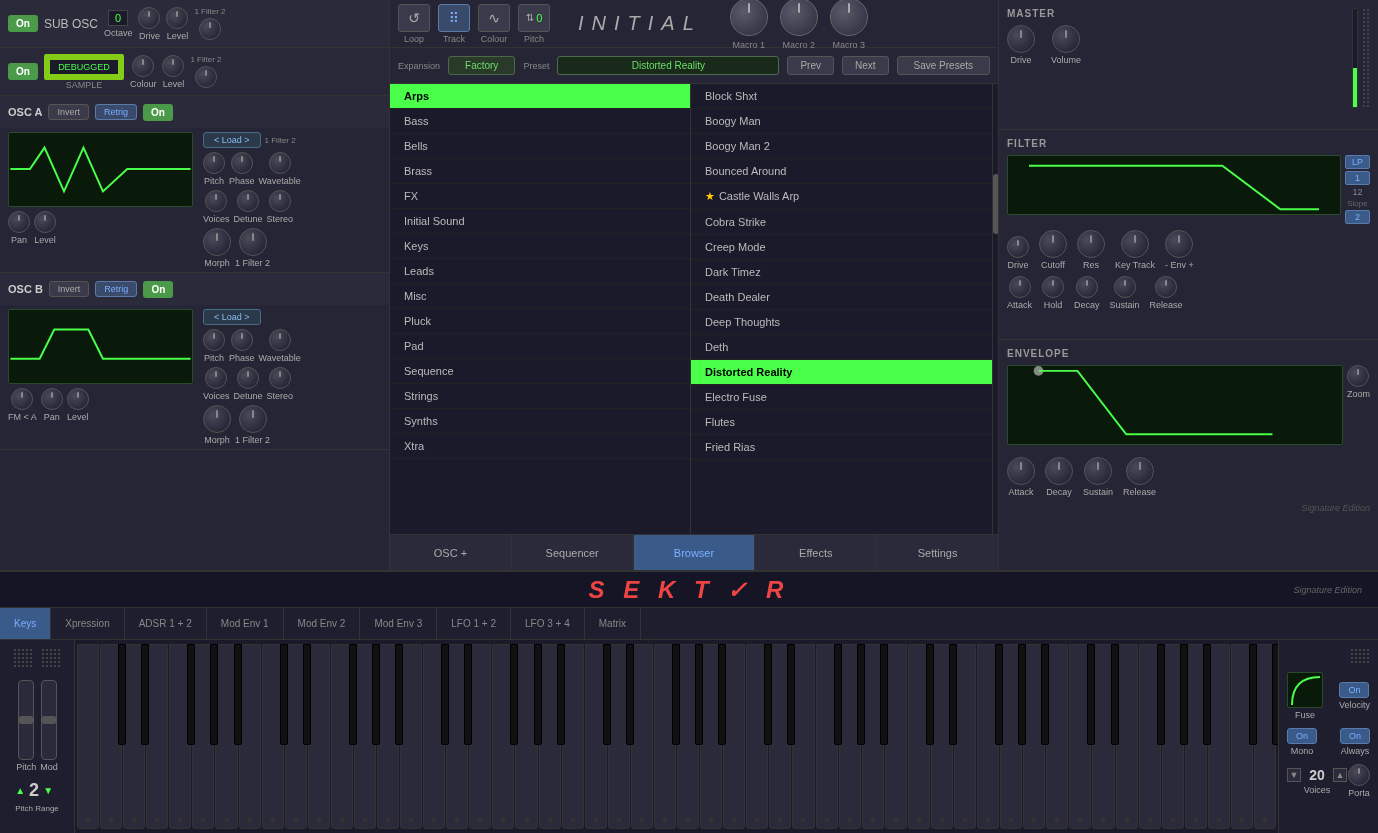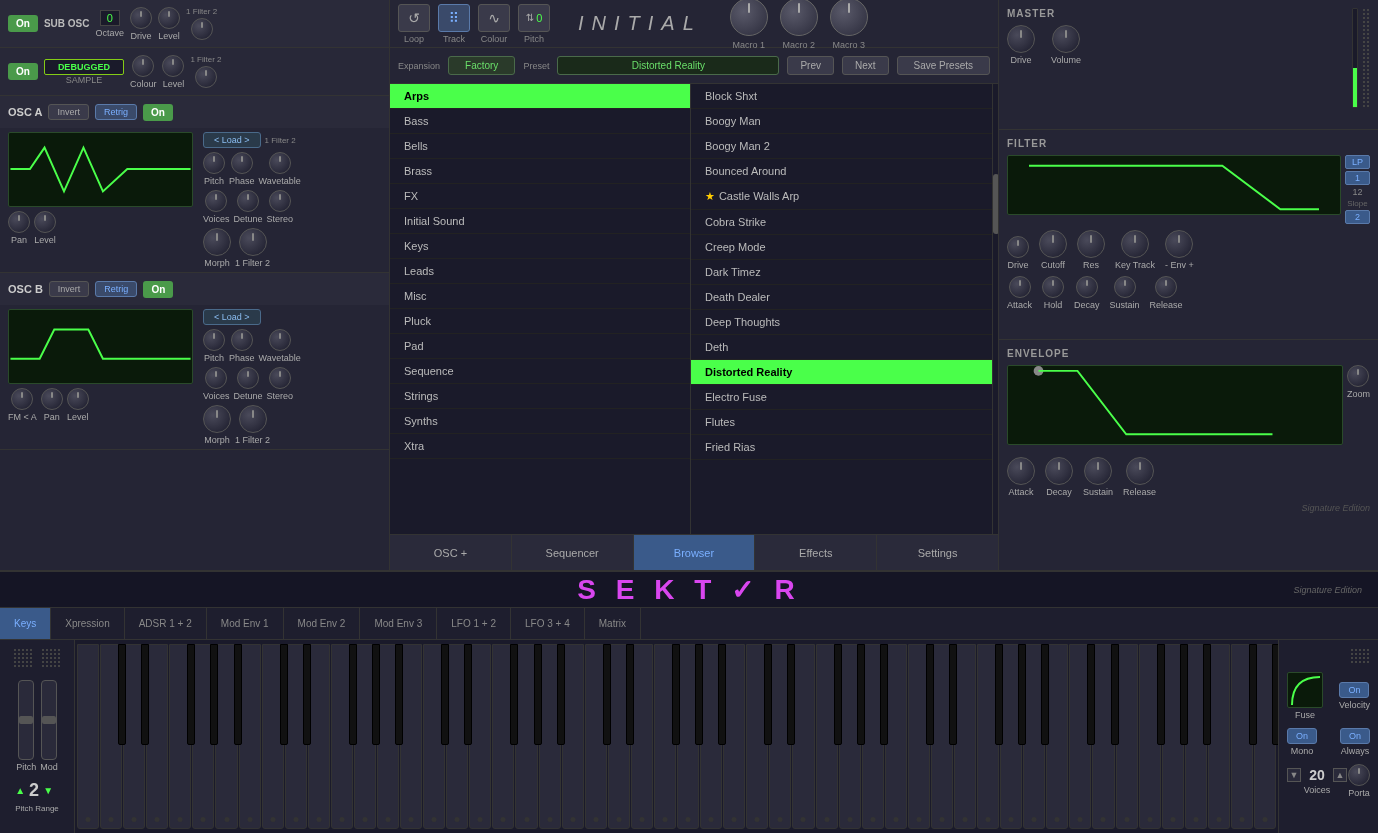--- a/index.html
+++ b/index.html
@@ -125,28 +125,27 @@
       align-items: center;
       padding: 4px 8px;
       background: #282838;
       border-bottom: 1px solid #333;
       height: 48px;
       gap: 6px;
     }
 
     .sample-display {
       background: #1a1a2a;
-      border: 1px solid #84cc16;
+      border: 6px solid #84cc16;
       border-radius: 2px;
       padding: 2px 6px;
       color: #4aff4a;
       font-size: 9px;
       min-width: 80px;
       text-align: center;
-      font-weight: bold;
     }
 
     
     .osc-section {
       display: flex;
       flex-direction: column;
       border-bottom: 1px solid #333;
     }
 
     .osc-header {
@@ -527,24 +526,25 @@
       display: flex;
       align-items: center;
       justify-content: center;
       height: 36px;
       background: #151525;
       border-bottom: 1px solid #333;
       position: relative;
     }
 
     .sektor-logo {
-      font-size: 28px;
+      font-size: 24px;
       letter-spacing: 6px;
-      color: #d946ef;
+      color: #ef4444;
       font-weight: bold;
+      font-style: italic;
     }
 
     .signature-edition {
       position: absolute;
       right: 16px;
       font-size: 9px;
       color: #666;
       font-style: italic;
     }
 
@@ -701,21 +701,21 @@
 
 <div class="synth-container">
 
   <div class="top-section">
 
     <div class="left-panel">
 
       <div class="sub-osc-row">
         <button class="btn-on">On</button>
         <div class="knob-group">
-          <span style="font-size:10px;color:#bbb;font-weight:bold;">SUB OSC</span>
+          <span style="font-size:12px;color:#bbb;font-weight:normal;">SUB OSC</span>
         </div>
         <div class="knob-group">
           <div style="background:#1a1a2a;border:1px solid #444;color:#4aff4a;font-size:11px;padding:1px 6px;text-align:center;">0</div>
           <span class="label-small">Octave</span>
         </div>
         <div class="knob-group">
           <div class="knob-small"></div>
           <span class="label-small">Drive</span>
         </div>
         <div class="knob-group">

